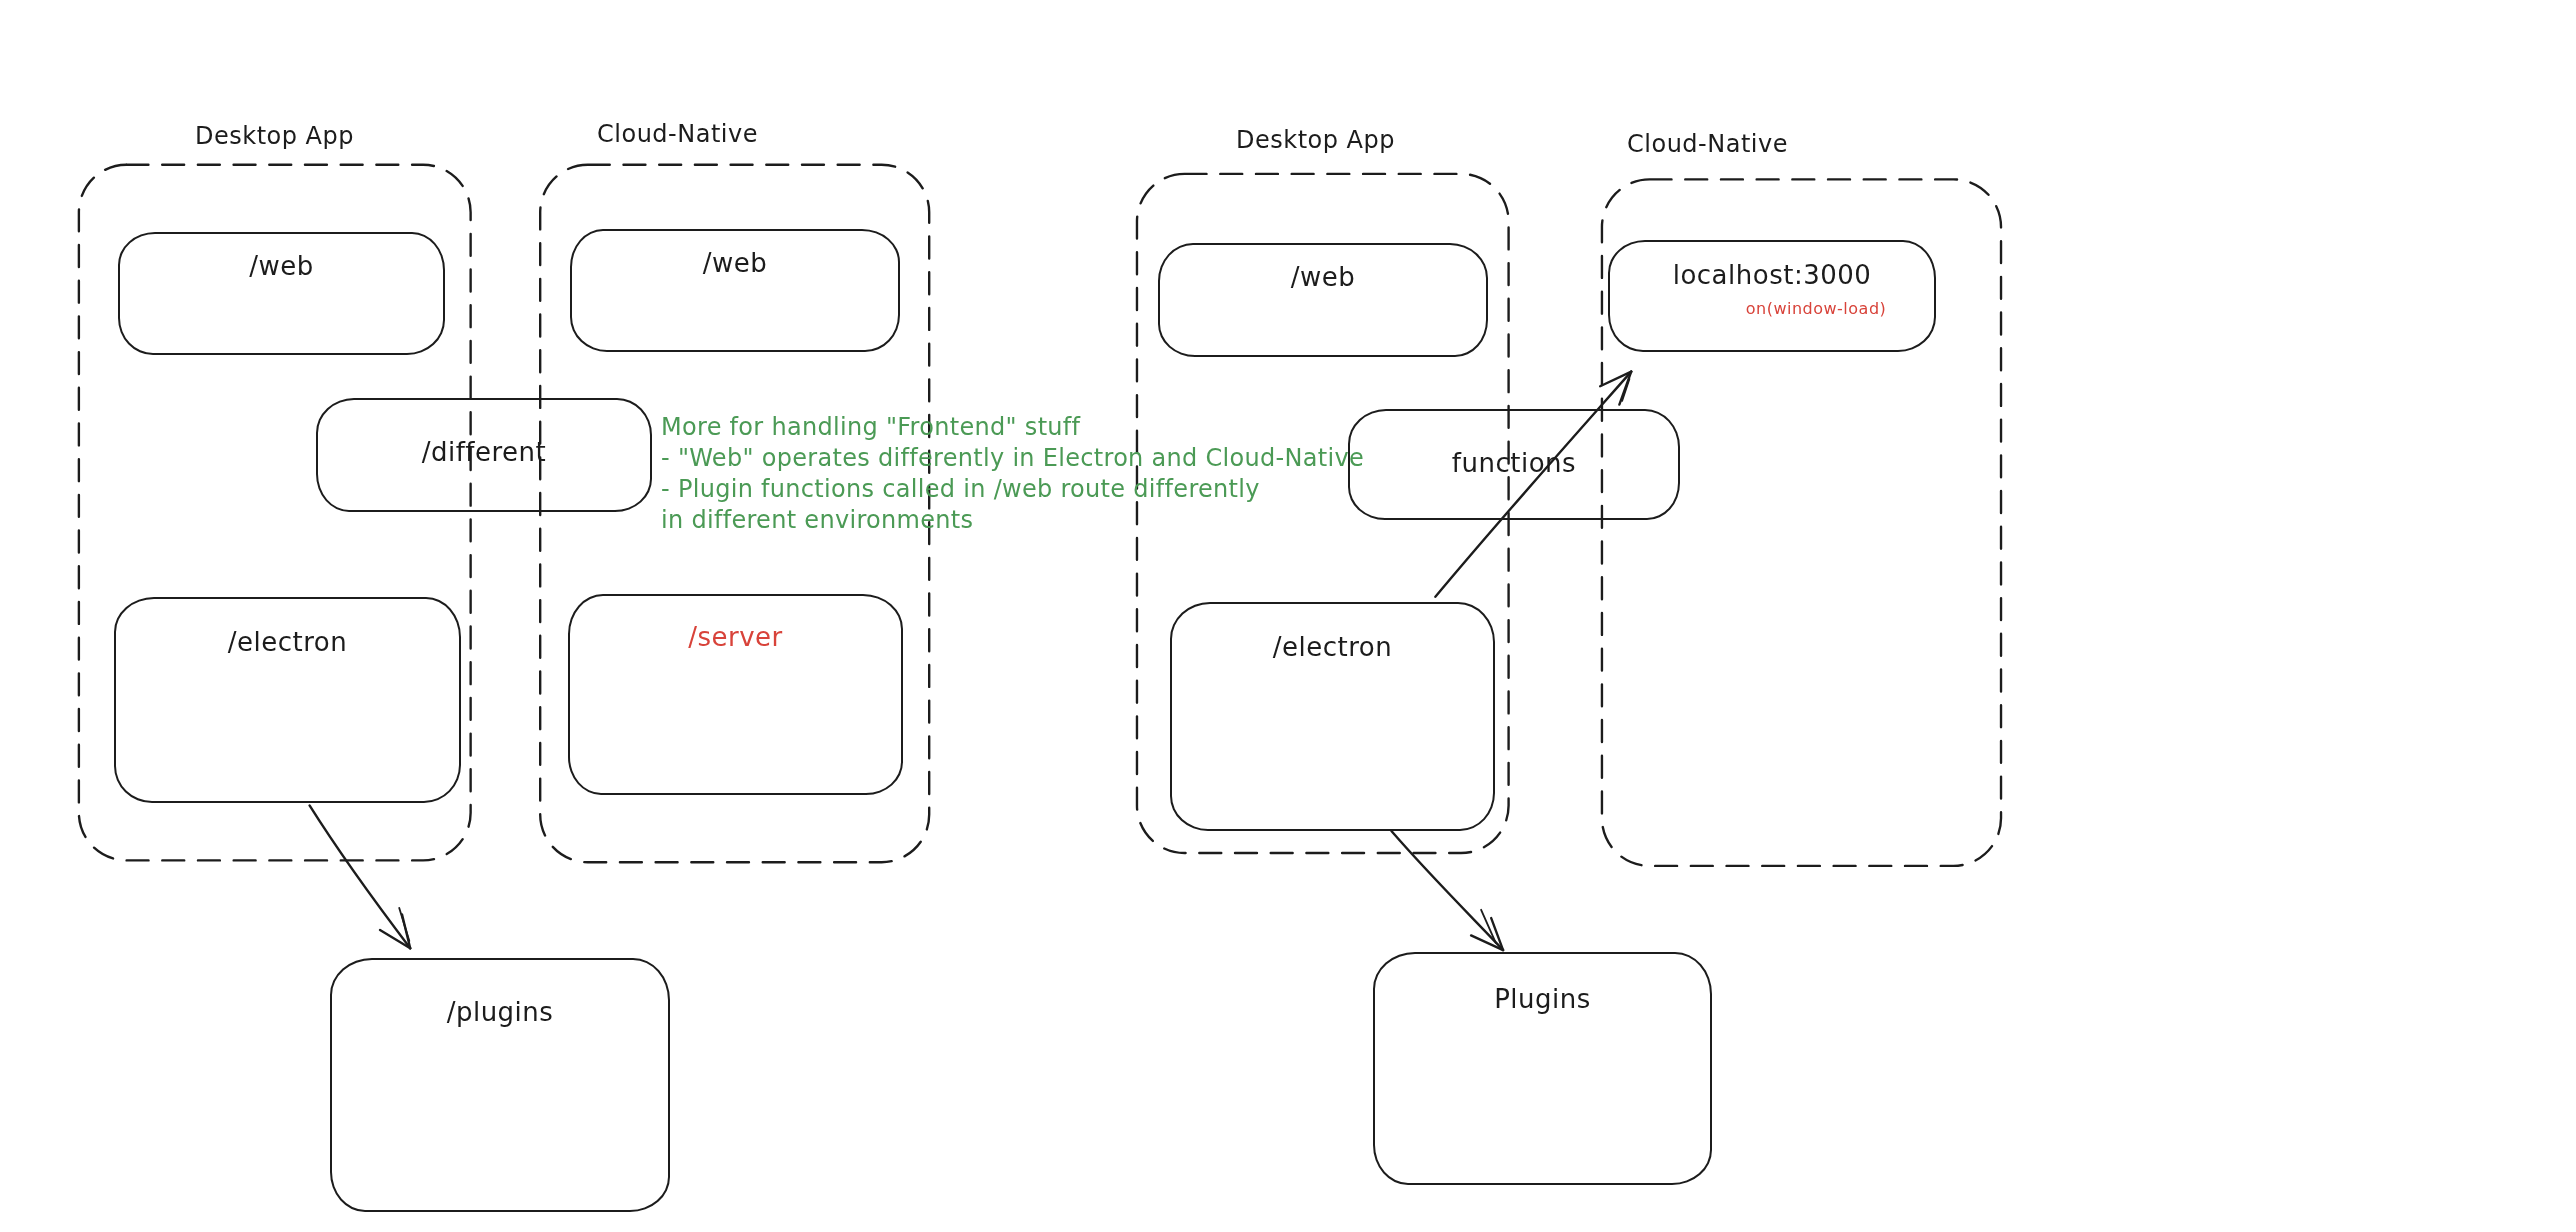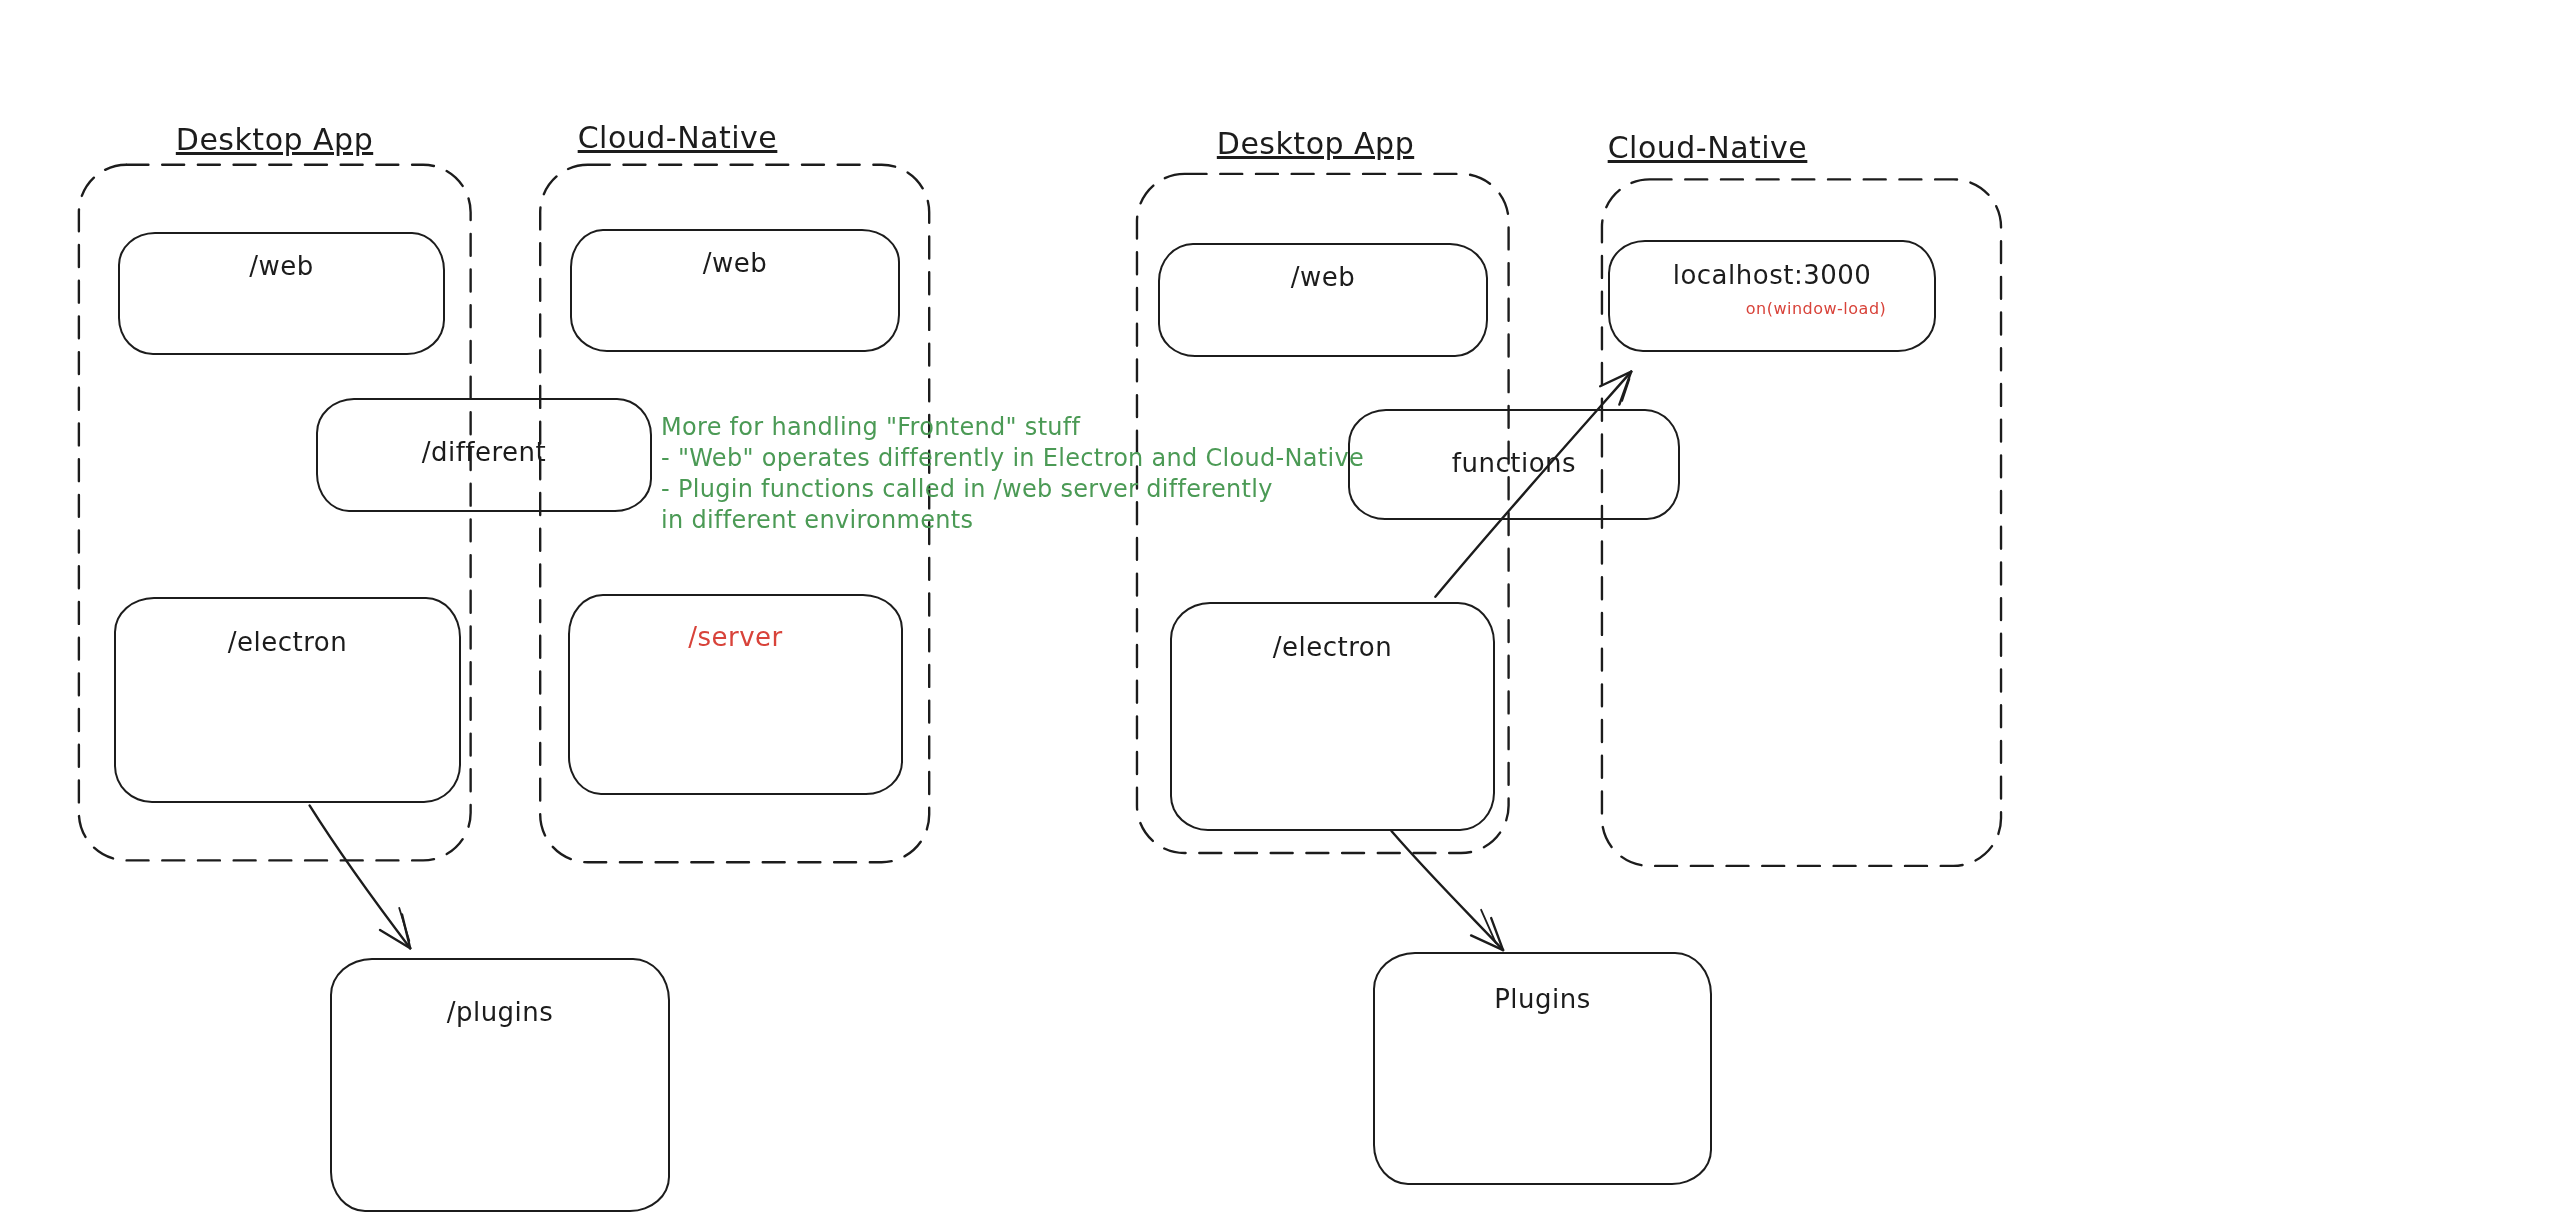--- a/index.html
+++ b/index.html
@@ -26,25 +26,24 @@
     text-align: center;
     z-index: 2;
     font-size: 26px;
     letter-spacing: 0.5px;
   }
   .box .lbl { display: block; }
   .title {
     position: absolute;
     width: 311px;
     text-align: center;
-    font-size: 30px;
+    font-size: 24px;
     letter-spacing: 0.5px;
     z-index: 2;
     white-space: nowrap;
-    text-decoration: underline;
   }
   .note {
     position: absolute;
     z-index: 2;
     white-space: nowrap;
     font-size: 24px;
     letter-spacing: 0.3px;
   }
   .note .line { display: block; }
   .note-green { color: #4b9a55; line-height: 31px; }
@@ -116,21 +115,21 @@
     <span class="lbl red-text">/server</span>
   </div>
 
   <div class="box" style="left:330px; top:958px; width:340px; height:254px; padding-top:37px; border-radius:42px 37px 40px 35px / 37px 42px 35px 40px;">
     <span class="lbl">/plugins</span>
   </div>
 
   <div class="note note-green" style="left:661px; top:412px;">
     <span class="line">More for handling "Frontend" stuff</span>
     <span class="line">- "Web" operates differently in Electron and Cloud-Native</span>
-    <span class="line">- Plugin functions called in /web server differently</span>
+    <span class="line">- Plugin functions called in /web route differently</span>
     <span class="line">in different environments</span>
   </div>
 
   <div class="title" style="left:1160px; top:126px;">Desktop App</div>
 
   <div class="title" style="left:1552px; top:130px;">Cloud-Native</div>
 
   <div class="box" style="left:1158px; top:243px; width:330px; height:114px; padding-top:16.5px; border-radius:35px 38px 33px 37px / 38px 35px 37px 33px;">
     <span class="lbl">/web</span>
   </div>

